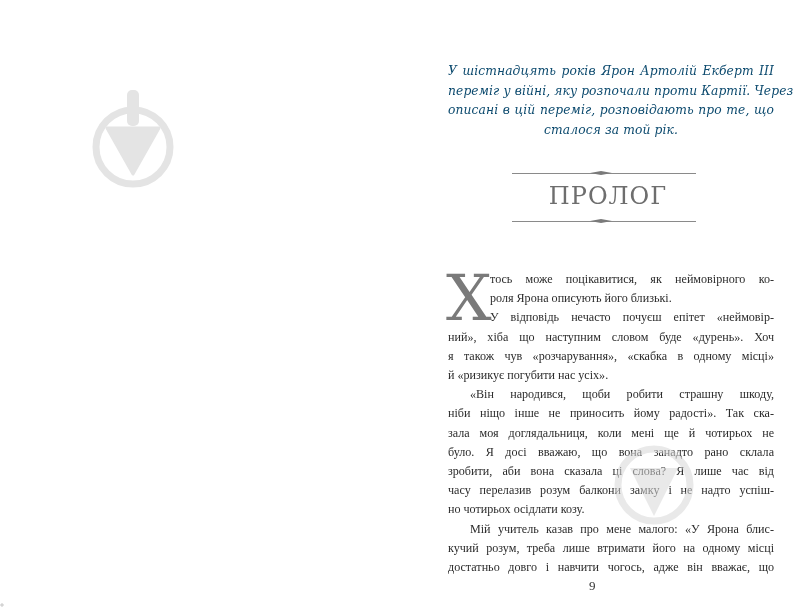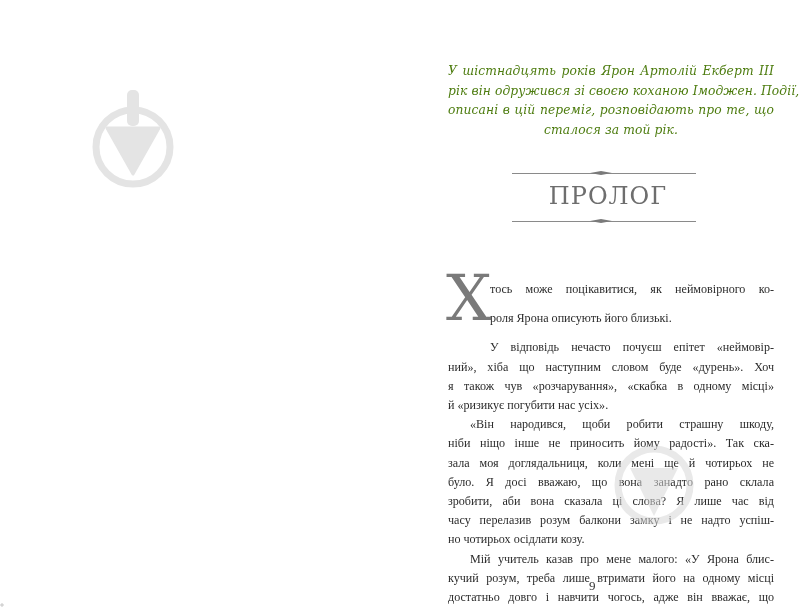--- a/index.html
+++ b/index.html
@@ -7,38 +7,38 @@
          font-family:"DejaVu Serif", serif; color:#2a2a2a; }
   .spread { position:absolute; left:0; top:0; width:799px; height:614px; }
   .page-left { position:absolute; left:0; top:0; width:399px; height:614px; }
   .page-right { position:absolute; left:400px; top:0; width:399px; height:614px; }
 
   .watermark { position:absolute; opacity:1; }
   .wm-left { left:90px; top:90px; width:86px; height:100px; }
   .wm-right { left:612px; top:440px; width:84px; height:90px; opacity:0.55; }
 
   .epigraph { position:absolute; left:448px; top:62px; width:326px; font-style:italic;
-              font-family:"DejaVu Serif", serif; font-size:12.3px; line-height:19.7px; color:#4d7c0f;
+              font-family:"DejaVu Serif", serif; font-size:12.3px; line-height:19.7px; color:#0c4a6e;
               text-align:justify; text-align-last:center; letter-spacing:0.1px; }
   .epigraph .line { display:block; text-align:justify; text-align-last:justify; white-space:nowrap; }
   .epigraph .line.last { text-align:center; text-align-last:center; }
 
   .chapter-head { position:absolute; left:512px; top:168px; width:184px; height:58px; }
   .rule { position:absolute; left:0; width:184px; height:1px; background:#8a8a8a; }
   .rule.top { top:5px; } .rule.bottom { top:53px; }
   .rule .diamond { position:absolute; left:78px; top:-2px; width:22px; height:4px; }
   .chapter-title { position:absolute; left:4px; top:14px; width:184px; text-align:center;
                    font-family:"DejaVu Serif", serif; font-size:24px; letter-spacing:1px; color:#6e6e6e; }
 
   .body-text { position:absolute; left:448px; top:270px; width:326px; font-size:12.1px;
                line-height:19.2px; color:#2b2b2b; font-family:"Liberation Serif", serif; }
   .body-text .ln { display:block; white-space:nowrap; text-align:justify; text-align-last:justify; }
   .body-text .ln.end { text-align-last:left; }
   .body-text .indent { padding-left:22px; }
-  .dropcap-line { padding-left:42px;margin-top:10px; }
+  .dropcap-line { padding-left:42px; }
   .dropcap { position:absolute; left:-2px; top:-4px; font-family:"DejaVu Serif", serif; font-size:64px;
              line-height:64px; color:#7a7a7a; font-weight:normal; }
 
   .page-number { position:absolute; left:589px; top:578px; font-size:13px; color:#333;
                  font-family:"Liberation Serif", serif; }
   .corner-mark { position:absolute; left:0; top:603px; width:4px; height:4px; }
 </style>
 </head>
 <body>
 
@@ -49,21 +49,21 @@
       <circle cx="43" cy="57" r="37" fill="none" stroke="#e4e4e4" stroke-width="7"></circle>
       <rect x="37" y="0" width="12" height="36" rx="5" fill="#e4e4e4"></rect>
       <polygon points="17,38 69,38 43,84" fill="#e4e4e4" stroke="#e4e4e4" stroke-width="3" stroke-linejoin="round"></polygon>
     </svg>
   </div>
 
   <div class="page-right"></div>
 
   <div class="epigraph">
     <span class="line">У шістнадцять років Ярон Артолій Екберт III</span>
-    <span class="line">рік він одружився зі своєю коханою Імоджен. Події,</span>
+    <span class="line">переміг у війні, яку розпочали проти Картії. Через</span>
     <span class="line">описані в цій переміг, розповідають про те, що</span>
     <span class="line last">сталося за той рік.</span>
   </div>
 
   <div class="chapter-head">
     <div class="rule top">
       <svg class="diamond" viewBox="0 0 22 4">
         <polygon points="0,2 11,0 22,2 11,4" fill="#7a7a7a"></polygon>
       </svg>
     </div>

